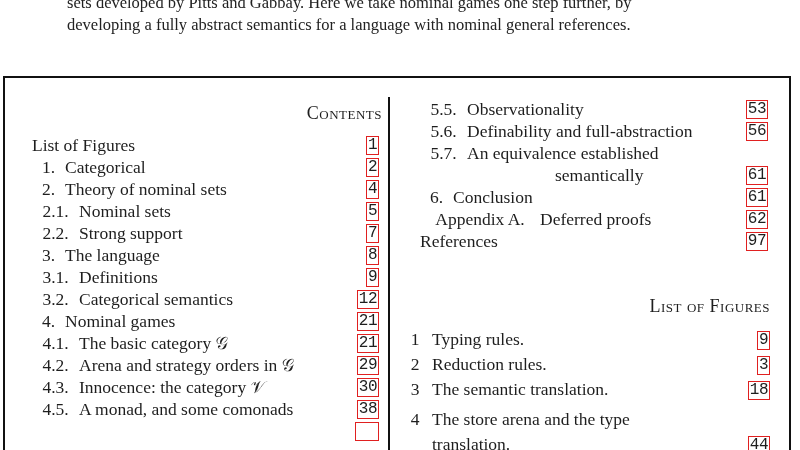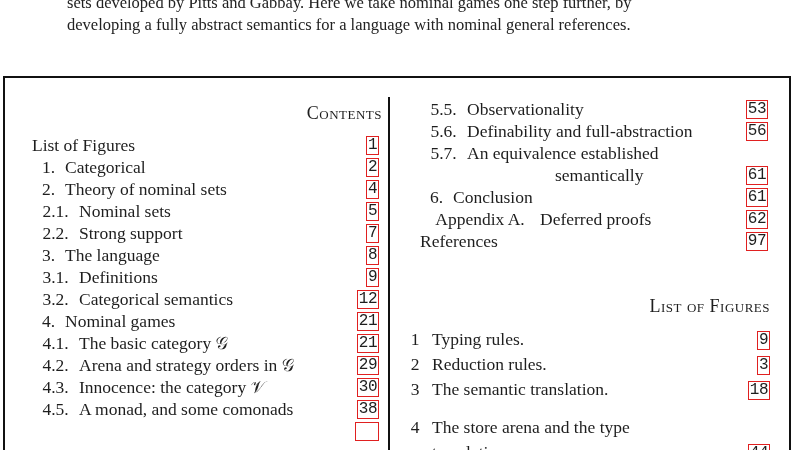--- a/index.html
+++ b/index.html
@@ -197,21 +197,21 @@
       <span class="pg">9</span>
     </div>
     <div class="row fig-row">
       <span class="num fig-num">2</span><span class="title">Reduction rules.</span>
       <span class="pg">3</span>
     </div>
     <div class="row fig-row">
       <span class="num fig-num">3</span><span class="title">The semantic translation.</span>
       <span class="pg">18</span>
     </div>
-    <div class="row fig-row" style="margin-top:13px;">
+    <div class="row fig-row" style="margin-top:5px;">
       <span class="num fig-num">4</span><span class="title">The store arena and the type</span>
     </div>
     <div class="row fig-row">
       <span class="title" style="padding-left:34px">translation.</span>
       <span class="pg">44</span>
     </div>
   </div>
 </div>
 
 </body></html>

